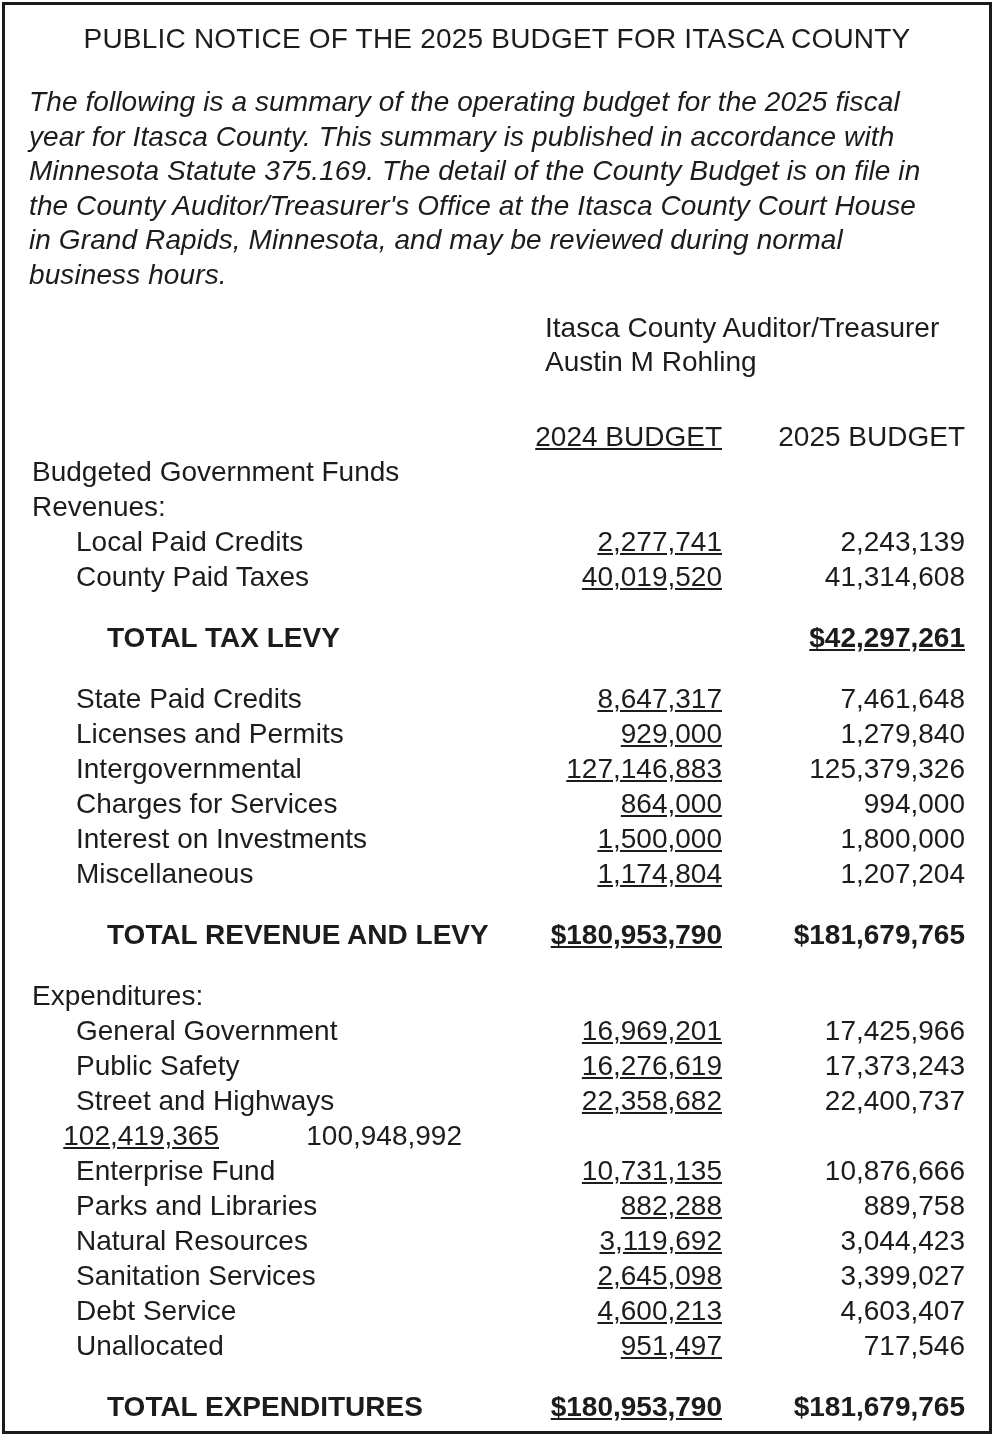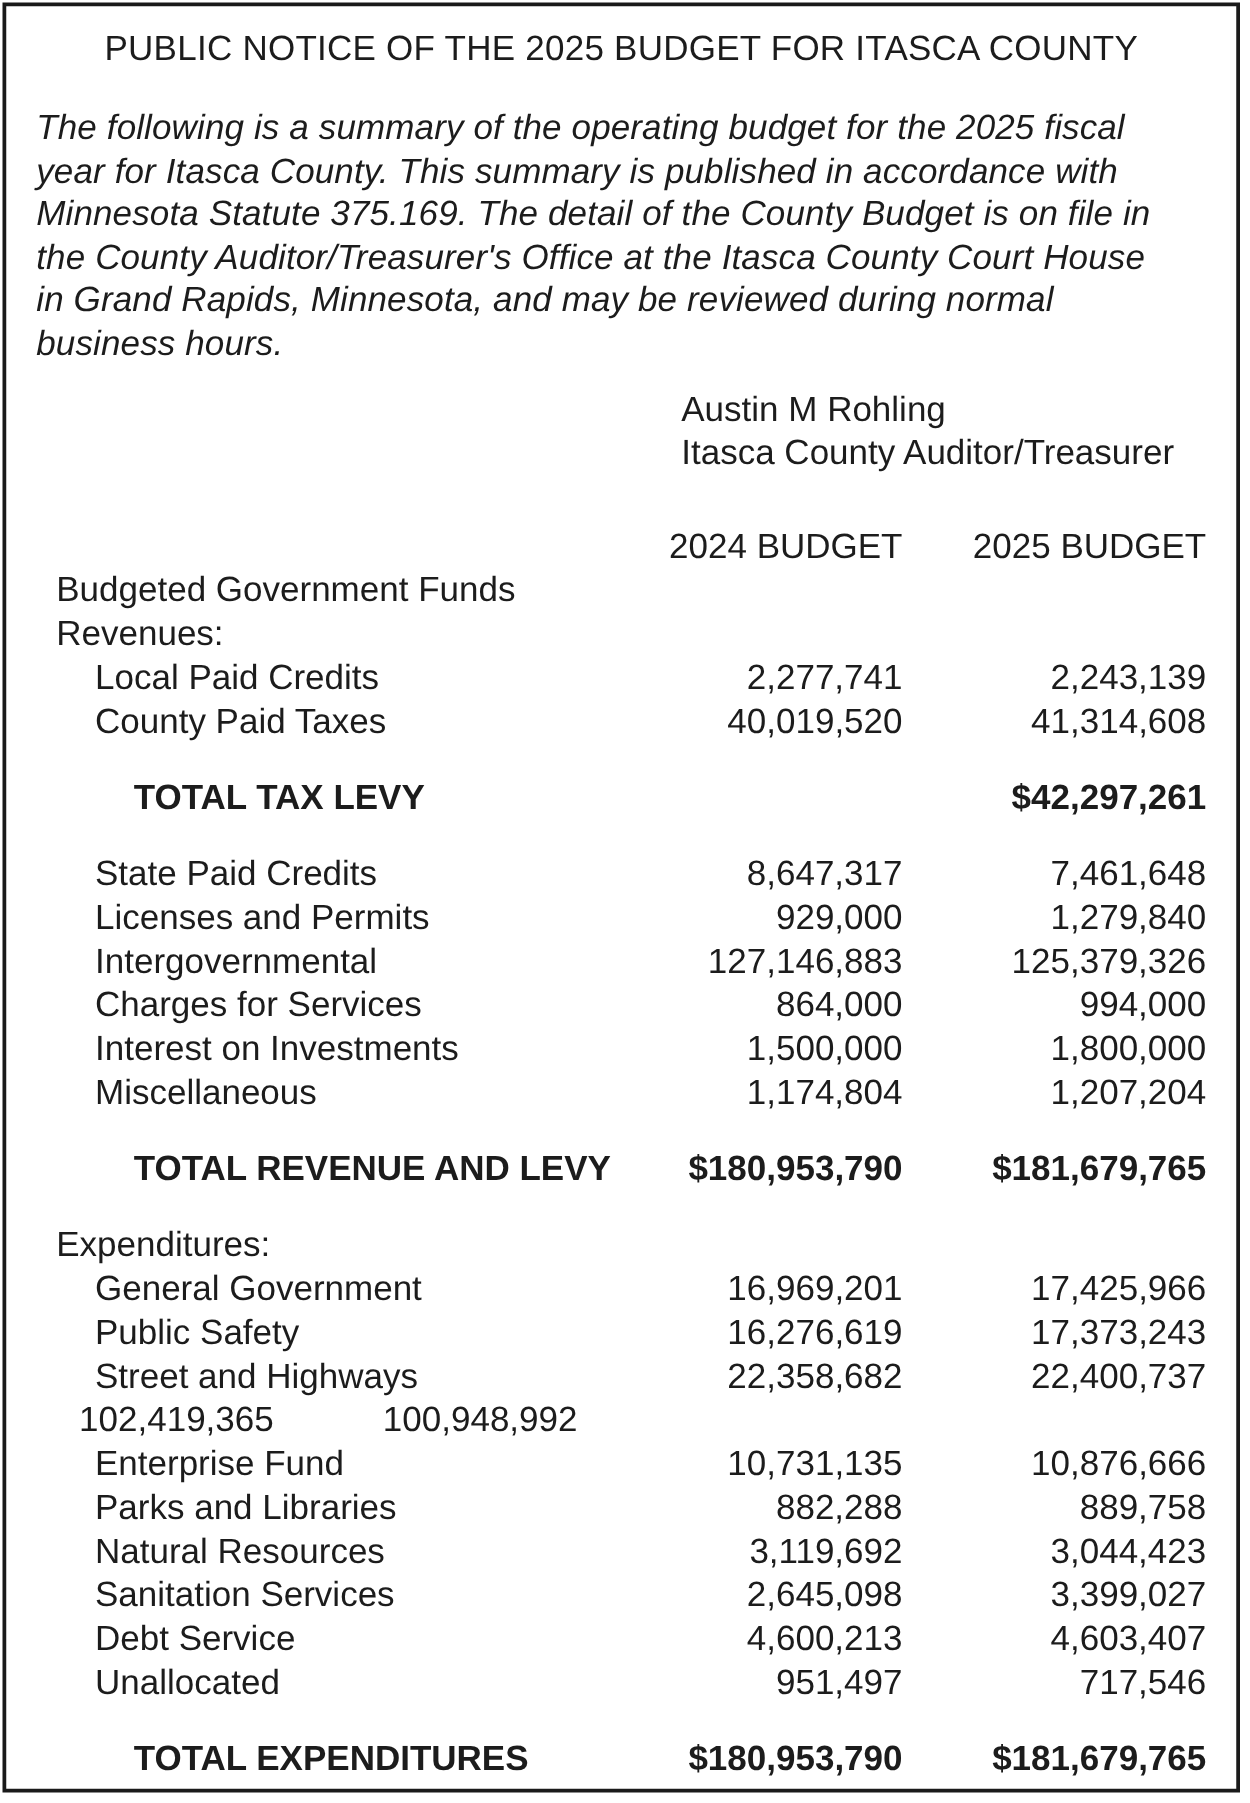--- a/index.html
+++ b/index.html
@@ -57,50 +57,51 @@
   }
   .t-row .cell-label {
     flex: 1 1 auto;
     white-space: nowrap;
     overflow: hidden;
   }
   .t-row .cell-v1 {
     flex: 0 0 190px;
     text-align: right;
     white-space: nowrap;
+    text-decoration: underline;
   }
   .t-row .cell-v2 {
     flex: 0 0 243px;
     text-align: right;
     white-space: nowrap;
   }
   .t-row.type-header { }
-  .t-row.type-section .cell-label { padding-left: 3px; margin-left: 13px; }
+  .t-row.type-section .cell-label { padding-left: 3px; }
   .t-row.type-item .cell-label { padding-left: 47px; }
   .t-row.type-total { font-weight: bold; }
   .t-row.type-total .cell-label { padding-left: 78px; }
   .t-row.gap { margin-top: 26px; }
 </style>
 </head>
 <body>
 
 <div class="notice-page">
 
   <div class="notice-title">PUBLIC NOTICE OF THE 2025 BUDGET FOR ITASCA COUNTY</div>
 
   <div class="notice-intro">The following is a summary of the operating budget for the 2025 fiscal
 year for Itasca County. This summary is published in accordance with
 Minnesota Statute 375.169. The detail of the County Budget is on file in
 the County Auditor/Treasurer's Office at the Itasca County Court House
 in Grand Rapids, Minnesota, and may be reviewed during normal
 business hours.</div>
 
   <div class="signature-block">
+    <div>Itasca County Auditor/Treasurer</div>
     <div>Austin M Rohling</div>
-    <div>Itasca County Auditor/Treasurer</div>
   </div>
 
   <div class="budget-table">
     <div class="t-row type-header">
       <div class="cell-label"></div>
       <div class="cell-v1">2024 BUDGET</div>
       <div class="cell-v2">2025 BUDGET</div>
     </div>
     <div>
         <div class="t-row type-section">

